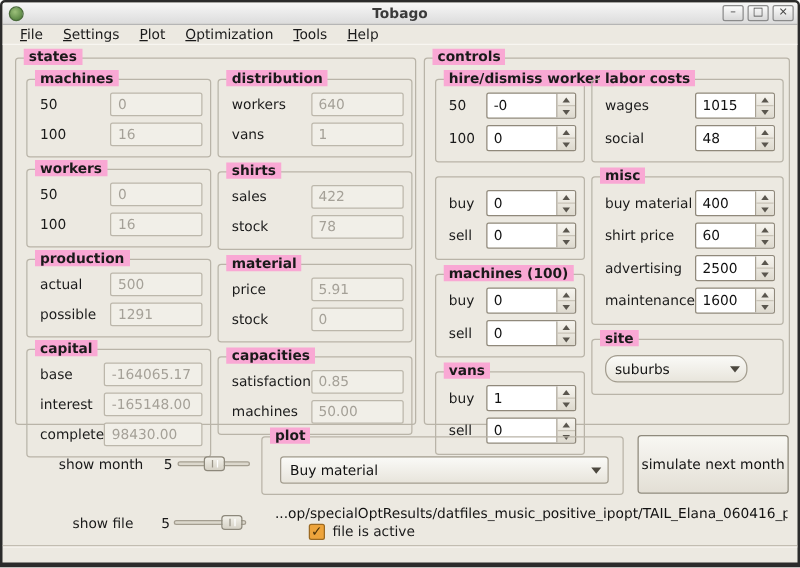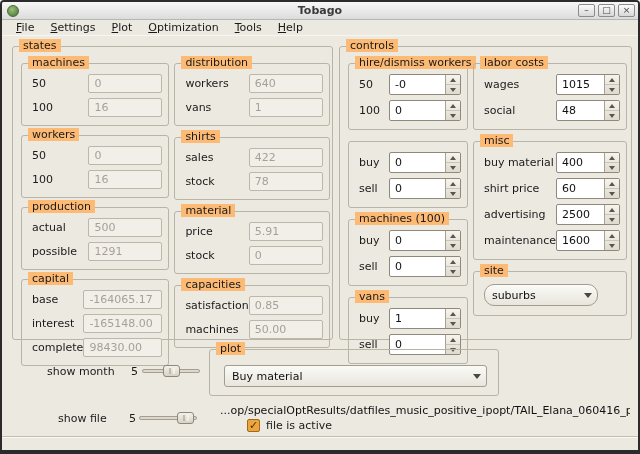--- a/index.html
+++ b/index.html
@@ -32,22 +32,22 @@
     background:#ece9e1; display:flex; align-items:center; padding-left:6px;
     border-bottom:1px solid #f8f6f1;
   }
   .menu-item { padding:2px 8px; }
   .menu-item u { text-decoration:underline; }
   
   .frame, .group {
     position:relative; border:1px solid #b9b4a8; border-radius:3px;
   }
   .legend {
-    position:absolute; top:-8px; left:6px; background:#fdba74;
-    padding:0 4px; font-weight:normal; white-space:nowrap;
+    position:absolute; top:-8px; left:6px; background:#f9a8d4;
+    padding:0 4px; font-weight:bold; white-space:nowrap;
   }
   .frame-states  { position:absolute; left:10px;  top:44px; width:321px; height:294px; }
   .frame-controls{ position:absolute; left:337px; top:44px; width:293px; height:294px; }
   .frame-cols { position:absolute; left:8px; right:4px; top:16px; bottom:4px; display:flex; gap:5px; }
   .col { display:flex; flex-direction:column; flex:1; }
   .col.g6 > .group { margin-bottom:9px; }
   .col.g10 > .group { margin-bottom:11px; }
   .group { padding:10px 6px 3px 8px; }
   .row { display:flex; justify-content:space-between; align-items:center; margin-bottom:5px; }
   .rowlabel { padding-left:2px; }
@@ -422,20 +422,21 @@
   </div>
 
   <div class="frame frame-plot">
     <div class="legend">plot</div>
     <div class="combo plot-combo">
       <span class="combo-val">Buy material</span>
       <span class="combo-arrow"></span>
     </div>
   </div>
 
+  <div class="pushbtn">simulate next month</div>
 
   <span class="blabel" style="left:56px; top:410px;">show file</span>
   <span class="blabel" style="left:127px; top:410px;">5</span>
   <div class="slider" style="left:137px; top:410px;">
     <div class="groove"></div>
     <div class="handle" style="left:38px;"></div>
   </div>
 
   <div class="filepath">...op/specialOptResults/datfiles_music_positive_ipopt/TAIL_Elana_060416_p.tailor</div>
 

